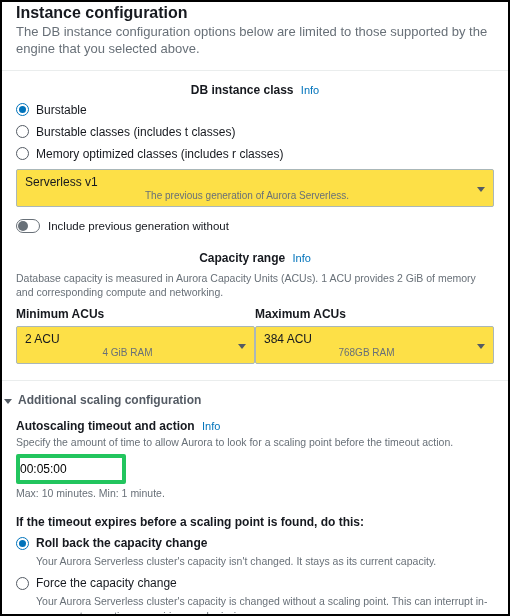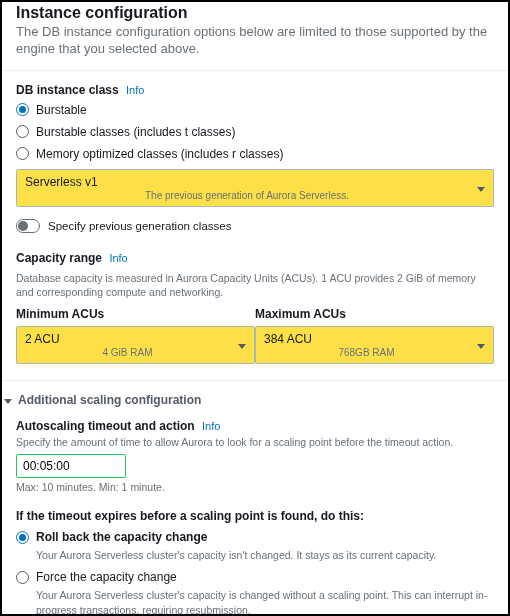--- a/index.html
+++ b/index.html
@@ -28,20 +28,21 @@
     color: #687078;
     line-height: 1.3;
   }
   .section {
     padding: 12px 14px 2px;
   }
   .label-row {
     font-size: 12px;
     font-weight: 700;
     margin-bottom: 6px;
+    text-align: center;
   }
   .info-link {
     color: #0073bb;
     font-size: 11px;
     font-weight: 400;
     margin-left: 4px;
     cursor: pointer;
   }
   .radio-group { margin-bottom: 6px; }
   .radio-item {
@@ -165,23 +166,23 @@
     margin-right: 6px;
   }
   .sub-section {
     padding: 6px 14px 2px;
   }
   .field-label {
     font-size: 12px;
     font-weight: 700;
   }
   .text-input {
-    border: 1px solid #22c55e;
+    border: 4px solid #22c55e;
     border-radius: 2px;
-    padding: 4px 6px;
+    padding: 4px 0;
     font-size: 12px;
     width: 110px;
     margin-top: 5px;
   }
   .hint {
     font-size: 10.5px;
     color: #687078;
     margin-top: 3px;
   }
   .timeout-block { margin-top: 16px; }
@@ -226,21 +227,21 @@
     </div>
 
     <div class="select-box">
       <div class="primary">Serverless v1</div>
       <div class="secondary">The previous generation of Aurora Serverless.</div>
       <span class="caret"><span class="caret-svg"></span></span>
     </div>
 
     <div class="toggle-row">
       <span class="toggle"></span>
-      <span class="toggle-label">Specify previous generation classes</span>
+      <span class="toggle-label">Include previous generation without</span>
     </div>
   </div>
 
   <div class="section">
     <div class="label-row">
       <span>Capacity range</span>
       <span class="info-link">Info</span>
     </div>
     <div class="desc-text">Database capacity is measured in Aurora Capacity Units (ACUs). 1 ACU provides 2 GiB of memory and corresponding compute and networking.</div>
 

